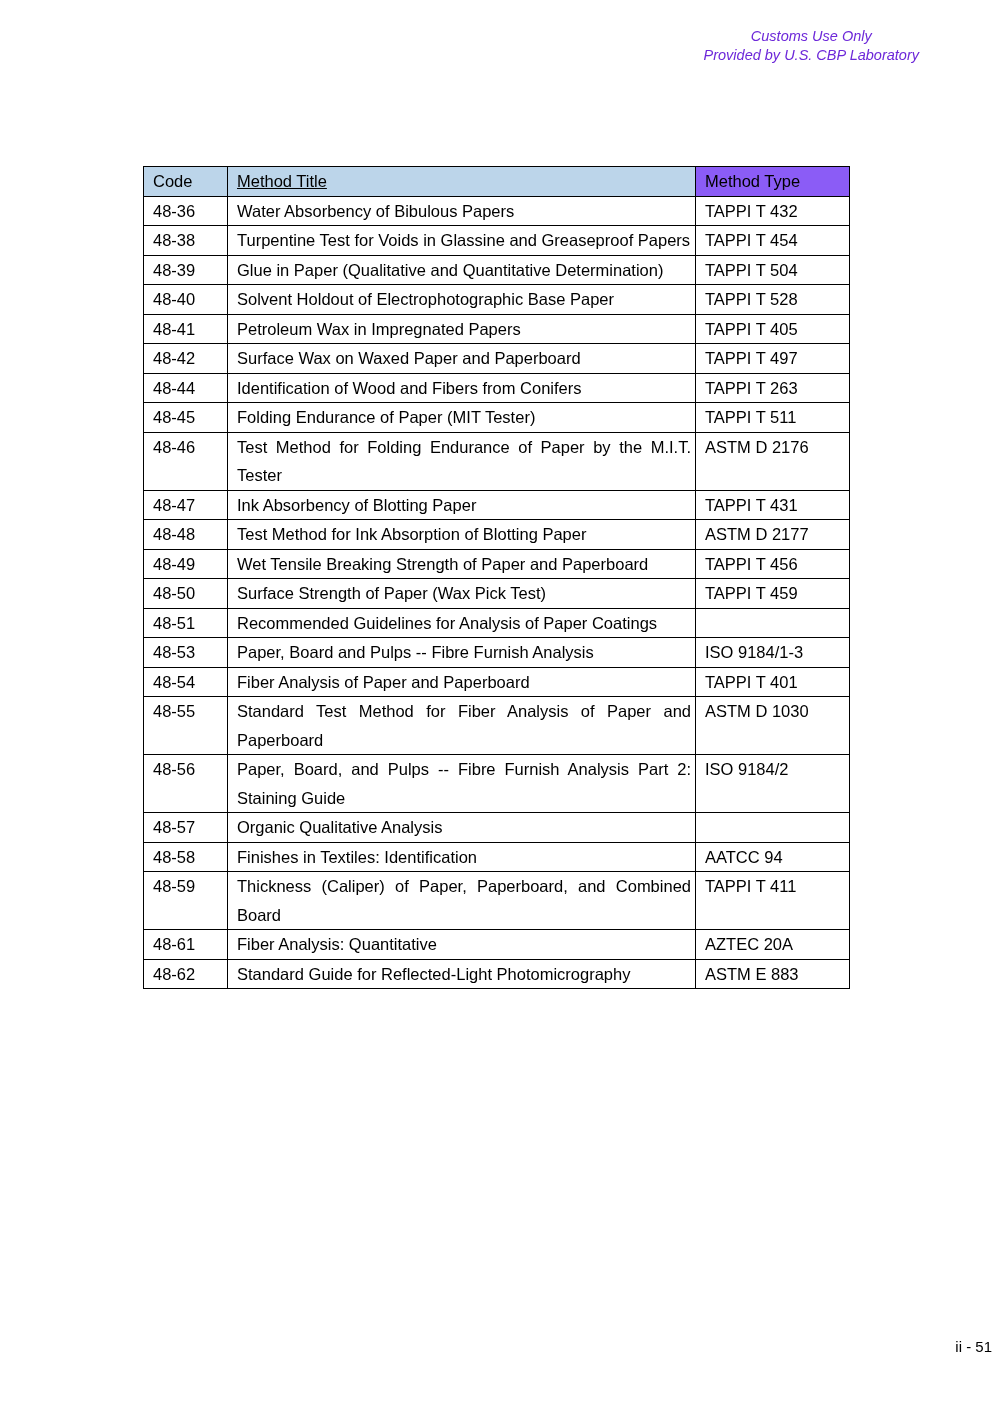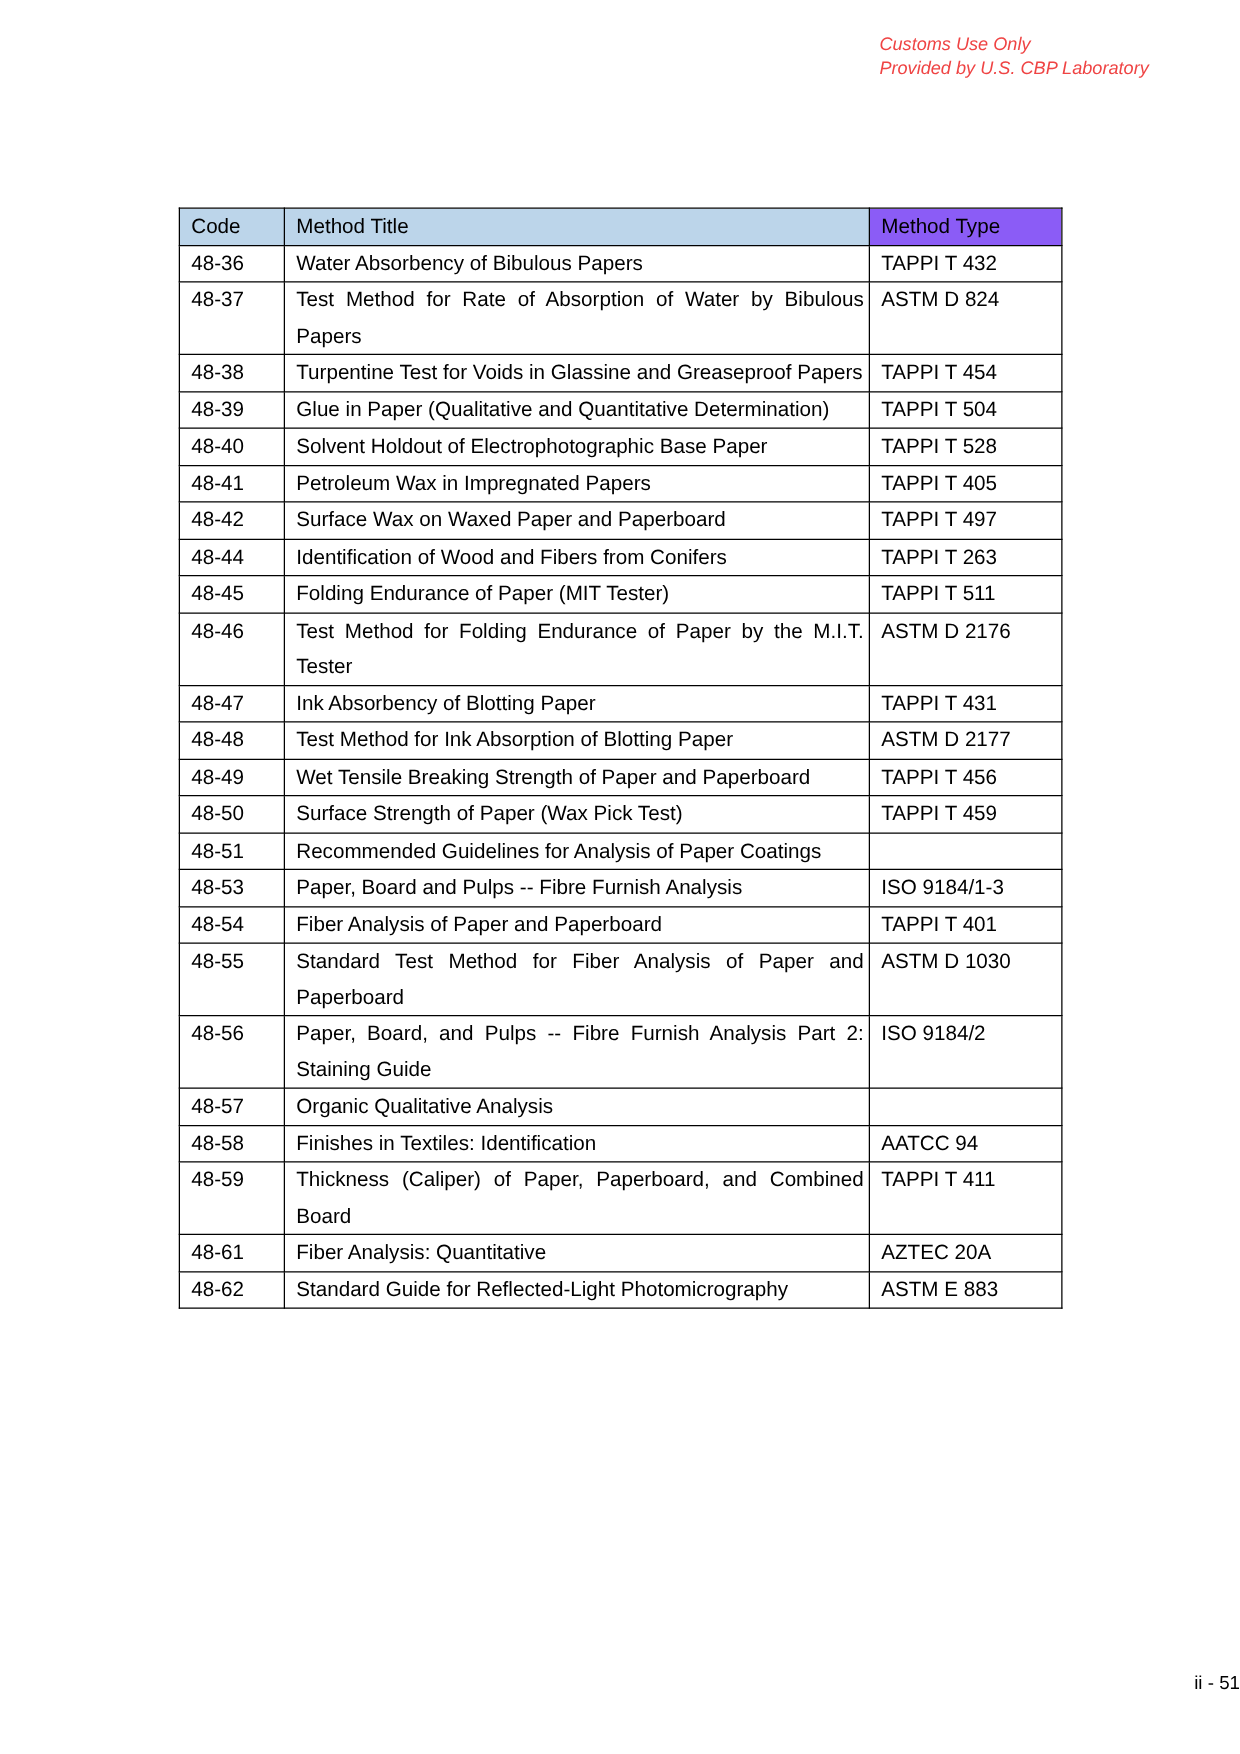--- a/index.html
+++ b/index.html
@@ -10,25 +10,25 @@
     height: 1403px;
     background: #ffffff;
     font-family: "Liberation Sans", sans-serif;
     color: #000000;
     overflow: hidden;
   }
   .corner-header {
     position: absolute;
     top: 27px;
     right: 73px;
-    text-align: left;
+    text-align: center;
     font-style: italic;
     font-size: 14.5px;
     line-height: 19px;
-    color: #ef4444;
+    color: #6d28d9;
   }
   table.methods-table {
     position: absolute;
     left: 143px;
     top: 166px;
     width: 706px;
     border-collapse: collapse;
     table-layout: fixed;
     font-size: 16.5px;
     line-height: 28.5px;
@@ -68,36 +68,31 @@
 
   <table class="methods-table">
     <colgroup>
       <col class="col-code">
       <col class="col-title">
       <col class="col-type">
     </colgroup>
     <thead>
       <tr>
         <th style="background: rgb(188, 213, 234);">Code</th>
-        <th style="background: rgb(188, 213, 234);">Method Title</th>
+        <th style="background: rgb(188, 213, 234); text-decoration: underline;">Method Title</th>
         <th style="background: #8b5cf6;">Method Type</th>
       </tr>
     </thead>
     <tbody id="table-body">
         <tr>
           <td>48-36</td>
           <td class="title-cell">Water Absorbency of Bibulous Papers</td>
           <td>TAPPI T 432</td>
         </tr>
         <tr>
-          <td>48-37</td>
-          <td class="title-cell">Test Method for Rate of Absorption of Water by Bibulous Papers</td>
-          <td>ASTM D 824</td>
-        </tr>
-        <tr>
           <td>48-38</td>
           <td class="title-cell">Turpentine Test for Voids in Glassine and Greaseproof Papers</td>
           <td>TAPPI T 454</td>
         </tr>
         <tr>
           <td>48-39</td>
           <td class="title-cell">Glue in Paper (Qualitative and Quantitative Determination)</td>
           <td>TAPPI T 504</td>
         </tr>
         <tr>

